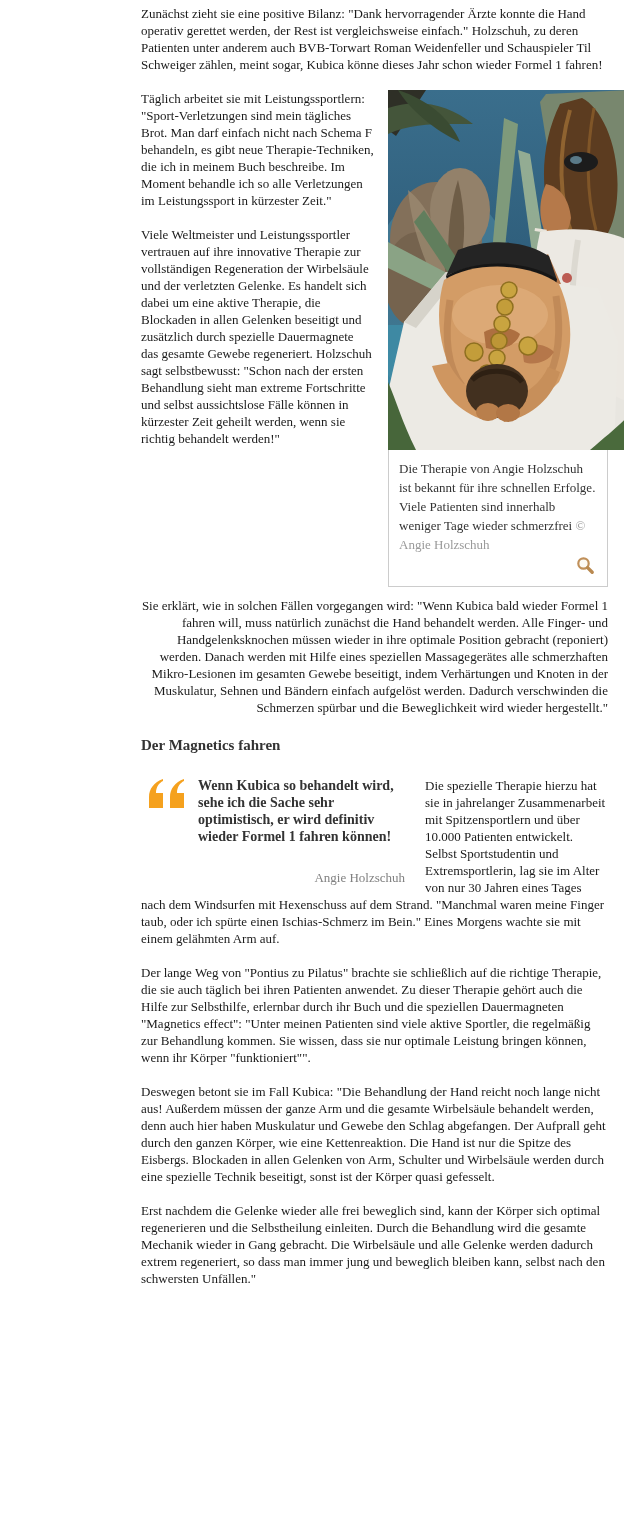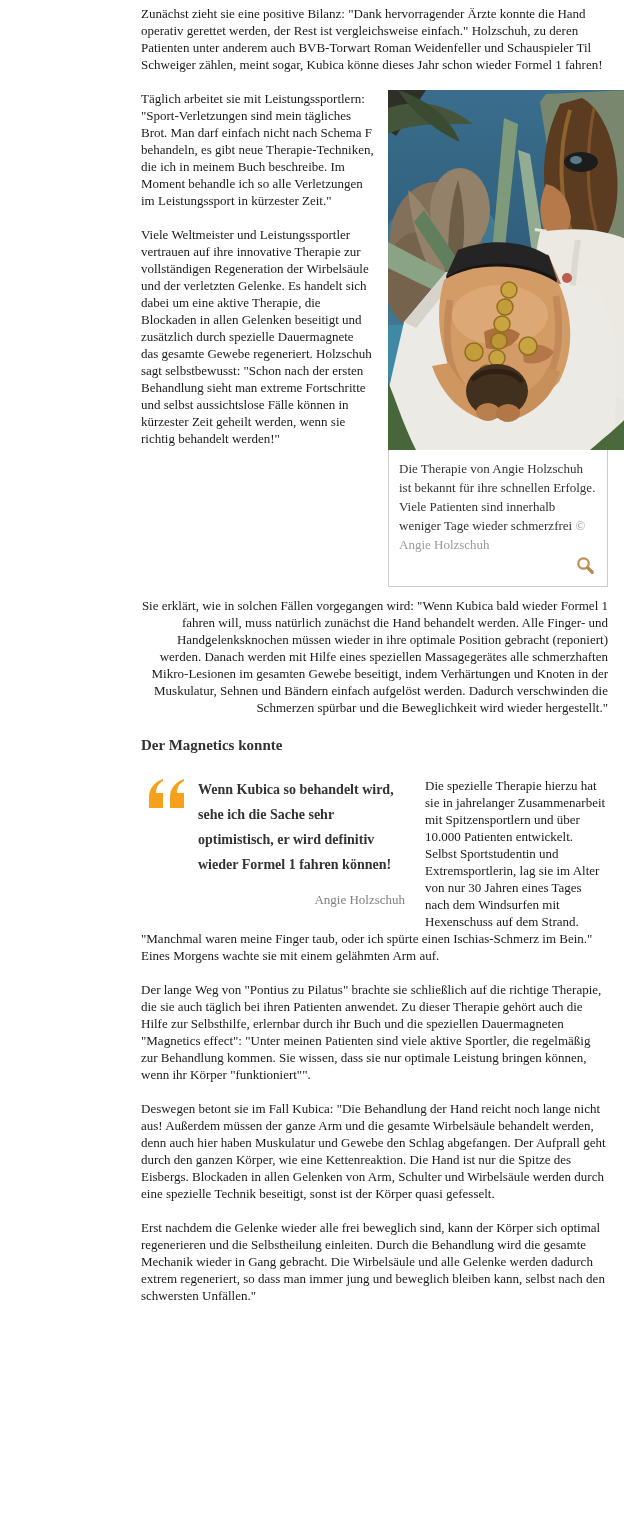--- a/index.html
+++ b/index.html
@@ -32,24 +32,24 @@
     margin:20px 0 22px 0;font-weight:bold;clear:both;
   }
   
   blockquote.pull-quote{
     float:left;width:264px;margin:0 20px 10px 0;padding:0 0 0 0;
     position:relative;
   }
   .quote-mark{position:absolute;left:7px;top:2px;}
   .quote-body{
     margin-left:57px;font-weight:bold;color:#333333;
-    font-size:14px;line-height:25px;
+    font-size:14px;line-height:17px;
   }
   .quote-attribution{
-    margin-left:57px;margin-top:14px;text-align:right;
+    margin-left:57px;margin-top:24px;text-align:right;
     color:#808080;font-size:13px;
   }
   .clear{clear:both;}
   p.after-figure{clear:both;text-align:right;}
 </style>
 </head>
 <body>
 
 <div class="article">
 
@@ -152,21 +152,21 @@
         </svg>
       </button>
     </figcaption>
   </figure>
 
   <p>Täglich arbeitet sie mit Leistungssportlern: "Sport-Verletzungen sind mein tägliches Brot. Man darf einfach nicht nach Schema F behandeln, es gibt neue Therapie-Techniken, die ich in meinem Buch beschreibe. Im Moment behandle ich so alle Verletzungen im Leistungssport in kürzester Zeit."</p>
   <p>Viele Weltmeister und Leistungssportler vertrauen auf ihre innovative Therapie zur vollständigen Regeneration der Wirbelsäule und der verletzten Gelenke. Es handelt sich dabei um eine aktive Therapie, die Blockaden in allen Gelenken beseitigt und zusätzlich durch spezielle Dauermagnete das gesamte Gewebe regeneriert. Holzschuh sagt selbstbewusst: "Schon nach der ersten Behandlung sieht man extreme Fortschritte und selbst aussichtslose Fälle können in kürzester Zeit geheilt werden, wenn sie richtig behandelt werden!"</p>
 
   <p class="after-figure">Sie erklärt, wie in solchen Fällen vorgegangen wird: "Wenn Kubica bald wieder Formel 1 fahren will, muss natürlich zunächst die Hand behandelt werden. Alle Finger- und Handgelenksknochen müssen wieder in ihre optimale Position gebracht (reponiert) werden. Danach werden mit Hilfe eines speziellen Massagegerätes alle schmerzhaften Mikro-Lesionen im gesamten Gewebe beseitigt, indem Verhärtungen und Knoten in der Muskulatur, Sehnen und Bändern einfach aufgelöst werden. Dadurch verschwinden die Schmerzen spürbar und die Beweglichkeit wird wieder hergestellt."</p>
 
-  <h2 class="section-heading">Der Magnetics konnte</h2>
+  <h2 class="section-heading">Der Magnetics fahren</h2>
 
   <blockquote class="pull-quote">
     <span class="quote-mark">
       <svg width="38" height="30" viewBox="0 0 38 30">
         <g fill="#F5A11E">
           <path d="M15,0 C6,3 1,10 1,18 L1,29 L15,29 L15,14 L8,14 C8,8 11,4 15,2 Z"></path>
           <path d="M36,0 C27,3 22,10 22,18 L22,29 L36,29 L36,14 L29,14 C29,8 32,4 36,2 Z"></path>
         </g>
       </svg>
     </span>

